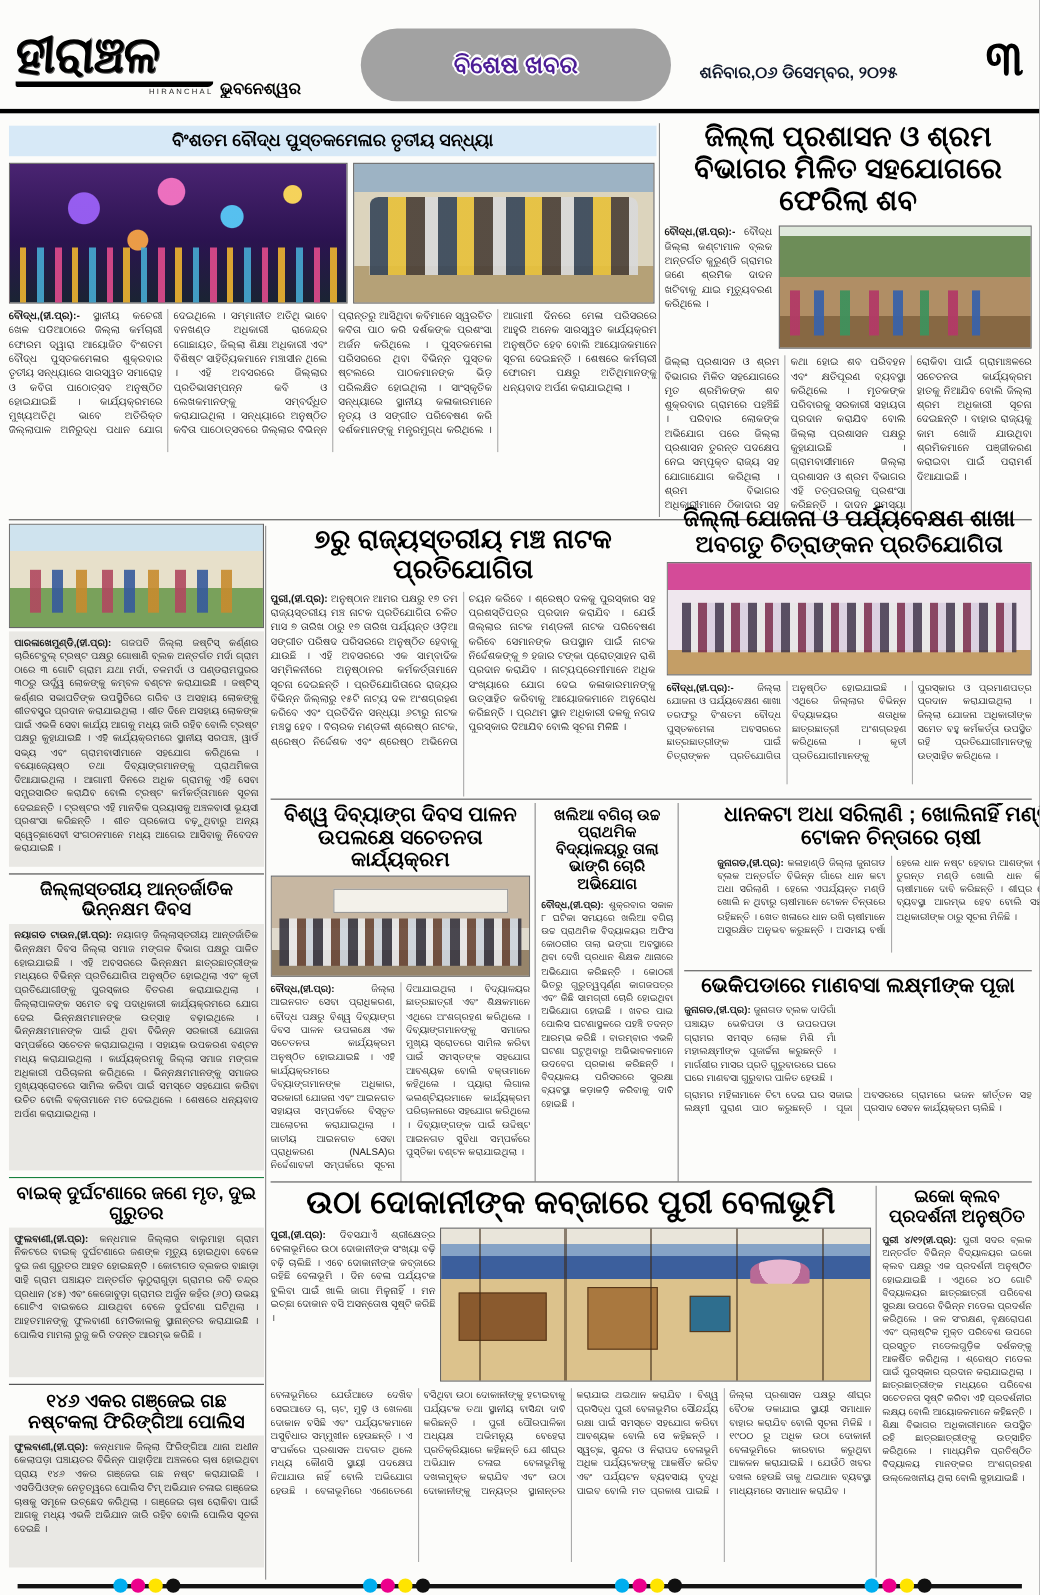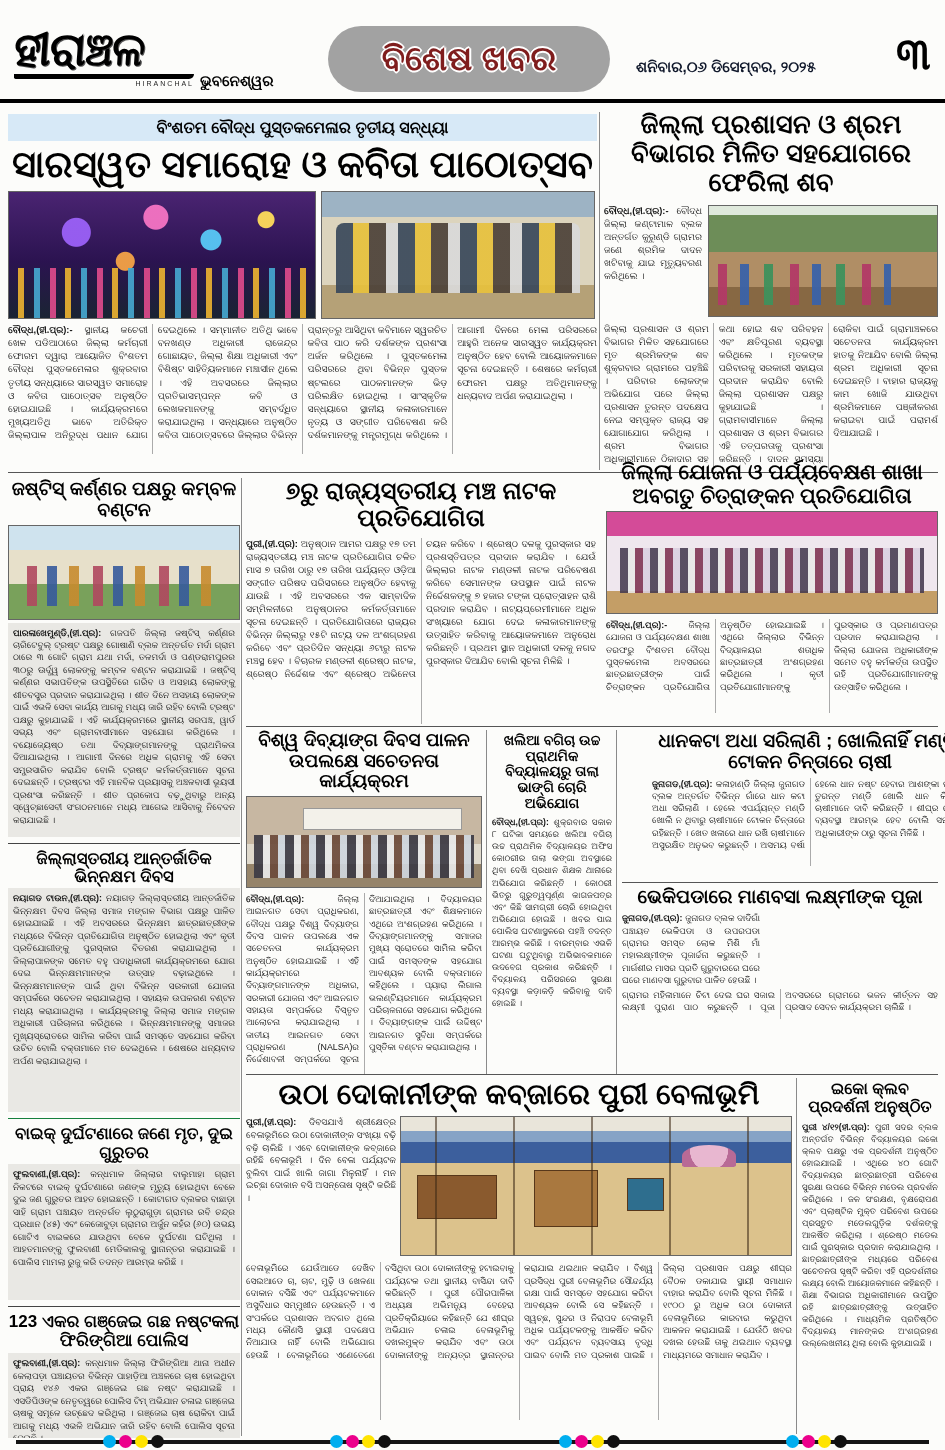--- a/index.html
+++ b/index.html
@@ -7,21 +7,21 @@
         font-family:"Liberation Sans",sans-serif;color:#111;overflow:hidden;}
   .abs{position:absolute;overflow:hidden;box-sizing:border-box;}
   
   .masthead-logo{font-size:46px;font-weight:900;letter-spacing:-1px;color:#000;
         transform:skewX(-4deg);line-height:1;text-shadow:1px 1px 0 #555;}
   .masthead-swoosh{height:5px;background:#000;margin-top:2px;border-radius:0 0 6px 2px;}
   .masthead-sub{font-size:7px;letter-spacing:2px;color:#222;text-align:right;margin-top:1px;}
   .edition{font-size:15px;font-weight:bold;color:#000;}
   .badge{background:#a2a2a2;border-radius:36px;text-align:center;
          display:flex;align-items:center;justify-content:center;}
-  .badge-text{font-size:34px;font-weight:900;color:#7f1d1d;
+  .badge-text{font-size:22px;font-weight:900;color:#4c1d95;
          text-shadow:-2px 0 #fff,2px 0 #fff,0 -2px #fff,0 2px #fff,-1px -1px #fff,1px 1px #fff,-1px 1px #fff,1px -1px #fff;}
   .issue-date{font-size:15px;font-weight:bold;color:#0f172a;}
   .page-num{font-size:44px;font-weight:900;color:#000;line-height:1;}
   .head-rule{border-top:1px solid #000;border-bottom:3px solid #000;height:3px;}
   
   .vline{width:1px;background:#8a8a8a;}
   .hline{height:1px;background:#555;}
   
   .hl{font-weight:900;line-height:1.12;color:#000;text-align:center;}
   .kicker{background:#d7e9f7;font-weight:bold;font-size:16px;text-align:center;
@@ -101,21 +101,20 @@
   <div class="abs edition" style="left:200px;top:72px;text-align:right;">ଭୁବନେଶ୍ୱର</div>
   <div class="abs badge" style="left:328px;top:26px;width:282px;height:66px;">
     <span class="badge-text">ବିଶେଷ ଖବର</span>
   </div>
   <div class="abs issue-date" style="left:636px;top:58px;">ଶନିବାର,୦୬ ଡିସେମ୍ବର, ୨୦୨୫</div>
   <div class="abs page-num" style="left:896px;top:32px;">୩</div>
   <div class="abs head-rule" style="left:0;top:99px;width:945px;"></div>
 
   <div class="abs" style="left:8px;top:114px;width:589px;height:356px;">
     <div class="kicker">ବିଂଶତମ ବୌଦ୍ଧ ପୁସ୍ତକମେଳାର ତୃତୀୟ ସନ୍ଧ୍ୟା</div>
-    <div class="hl" style="font-size:37px;margin-top:3px;">ସାରସ୍ୱତ ସମାରୋହ ଓ କବିତା ପାଠୋତ୍ସବ</div>
     <div style="display:flex;gap:5px;margin-top:6px;">
       <div class="photo ph-stage" style="width:308px;height:128px;" role="img" aria-label="cultural-dance-performance-on-decorated-stage"></div>
       <div class="photo ph-award" style="width:274px;height:128px;" role="img" aria-label="guests-holding-mementos-at-book-fair-function"></div>
     </div>
     <div class="body-text cols-4" style="margin-top:5px;height:130px;">
       <b class="dl">ବୌଦ୍ଧ,(ହୀ.ପ୍ର):-</b>
       <span>ସ୍ଥାନୀୟ କଚେରୀ ଖେଳ ପଡିଆଠାରେ ଜିଲ୍ଲା କର୍ମଚାରୀ ଫୋରମ ଦ୍ୱାରା ଆୟୋଜିତ ବିଂଶତମ ବୌଦ୍ଧ ପୁସ୍ତକମେଳାର ଶୁକ୍ରବାର ତୃତୀୟ ସନ୍ଧ୍ୟାରେ ସାରସ୍ୱତ ସମାରୋହ ଓ କବିତା ପାଠୋତ୍ସବ ଅନୁଷ୍ଠିତ ହୋଇଯାଇଛି । କାର୍ଯ୍ୟକ୍ରମରେ ମୁଖ୍ୟଅତିଥି ଭାବେ ଅତିରିକ୍ତ ଜିଲ୍ଲାପାଳ ଅନିରୁଦ୍ଧ ପଧାନ ଯୋଗ ଦେଇଥିଲେ । ସମ୍ମାନୀତ ଅତିଥି ଭାବେ ବନଖଣ୍ଡ ଅଧିକାରୀ ରାଜେନ୍ଦ୍ର ଗୋଛାୟତ, ଜିଲ୍ଲା ଶିକ୍ଷା ଅଧିକାରୀ ଏବଂ ବିଶିଷ୍ଟ ସାହିତ୍ୟିକମାନେ ମଞ୍ଚାସୀନ ଥିଲେ । ଏହି ଅବସରରେ ଜିଲ୍ଲାର ପ୍ରତିଭାସମ୍ପନ୍ନ କବି ଓ ଲେଖକମାନଙ୍କୁ ସମ୍ବର୍ଦ୍ଧିତ କରାଯାଇଥିଲା । ସନ୍ଧ୍ୟାରେ ଅନୁଷ୍ଠିତ କବିତା ପାଠୋତ୍ସବରେ ଜିଲ୍ଲାର ବିଭିନ୍ନ ପ୍ରାନ୍ତରୁ ଆସିଥିବା କବିମାନେ ସ୍ୱରଚିତ କବିତା ପାଠ କରି ଦର୍ଶକଙ୍କ ପ୍ରଶଂସା ଅର୍ଜନ କରିଥିଲେ । ପୁସ୍ତକମେଳା ପରିସରରେ ଥିବା ବିଭିନ୍ନ ପୁସ୍ତକ ଷ୍ଟଲରେ ପାଠକମାନଙ୍କ ଭିଡ଼ ପରିଲକ୍ଷିତ ହୋଇଥିଲା । ସାଂସ୍କୃତିକ ସନ୍ଧ୍ୟାରେ ସ୍ଥାନୀୟ କଳାକାରମାନେ ନୃତ୍ୟ ଓ ସଙ୍ଗୀତ ପରିବେଷଣ କରି ଦର୍ଶକମାନଙ୍କୁ ମନ୍ତ୍ରମୁଗ୍ଧ କରିଥିଲେ । ଆଗାମୀ ଦିନରେ ମେଳା ପରିସରରେ ଆହୁରି ଅନେକ ସାରସ୍ୱତ କାର୍ଯ୍ୟକ୍ରମ ଅନୁଷ୍ଠିତ ହେବ ବୋଲି ଆୟୋଜକମାନେ ସୂଚନା ଦେଇଛନ୍ତି । ଶେଷରେ କର୍ମଚାରୀ ଫୋରମ ପକ୍ଷରୁ ଅତିଥିମାନଙ୍କୁ ଧନ୍ୟବାଦ ଅର୍ପଣ କରାଯାଇଥିଲା ।</span>
     </div>
   </div>
 
@@ -128,40 +127,39 @@
       </div>
       <div class="photo ph-village" style="flex:1;height:112px;" role="img" aria-label="villagers-gathered-as-migrant-workers-body-returns-home"></div>
     </div>
     <div class="body-text cols-3" style="margin-top:6px;height:158px;">ଜିଲ୍ଲା ପ୍ରଶାସନ ଓ ଶ୍ରମ ବିଭାଗର ମିଳିତ ସହଯୋଗରେ ମୃତ ଶ୍ରମିକଙ୍କ ଶବ ଶୁକ୍ରବାର ଗ୍ରାମରେ ପହଞ୍ଚିଛି । ପରିବାର ଲୋକଙ୍କ ଅଭିଯୋଗ ପରେ ଜିଲ୍ଲା ପ୍ରଶାସନ ତୁରନ୍ତ ପଦକ୍ଷେପ ନେଇ ସମ୍ପୃକ୍ତ ରାଜ୍ୟ ସହ ଯୋଗାଯୋଗ କରିଥିଲା । ଶ୍ରମ ବିଭାଗର ଅଧିକାରୀମାନେ ଠିକାଦାର ସହ କଥା ହୋଇ ଶବ ପରିବହନ ଏବଂ କ୍ଷତିପୂରଣ ବ୍ୟବସ୍ଥା କରିଥିଲେ । ମୃତକଙ୍କ ପରିବାରକୁ ସରକାରୀ ସହାୟତା ପ୍ରଦାନ କରାଯିବ ବୋଲି ଜିଲ୍ଲା ପ୍ରଶାସନ ପକ୍ଷରୁ କୁହାଯାଇଛି । ଗ୍ରାମବାସୀମାନେ ଜିଲ୍ଲା ପ୍ରଶାସନ ଓ ଶ୍ରମ ବିଭାଗର ଏହି ତତ୍ପରତାକୁ ପ୍ରଶଂସା କରିଛନ୍ତି । ଦାଦନ ସମସ୍ୟା ରୋକିବା ପାଇଁ ଗ୍ରାମାଞ୍ଚଳରେ ସଚେତନତା କାର୍ଯ୍ୟକ୍ରମ ହାତକୁ ନିଆଯିବ ବୋଲି ଜିଲ୍ଲା ଶ୍ରମ ଅଧିକାରୀ ସୂଚନା ଦେଇଛନ୍ତି । ବାହାର ରାଜ୍ୟକୁ କାମ ଖୋଜି ଯାଉଥିବା ଶ୍ରମିକମାନେ ପଞ୍ଜୀକରଣ କରାଇବା ପାଇଁ ପରାମର୍ଶ ଦିଆଯାଇଛି ।</div>
   </div>
 
   <div class="abs hline" style="left:8px;top:472px;width:930px;"></div>
   <div class="abs vline" style="left:599px;top:112px;height:358px;"></div>
 
   <div class="abs" style="left:8px;top:476px;width:232px;height:962px;">
-    <div class="hl" style="font-size:19px;margin:2px 0 4px;">ଜଷ୍ଟିସ୍ କର୍ଣ୍ଣର ପକ୍ଷରୁ କମ୍ବଳ ବଣ୍ଟନ</div>
     <div class="photo ph-blanket" style="width:100%;height:95px;" role="img" aria-label="blanket-distribution-among-villagers"></div>
     <div class="body-text leftbody" style="height:206px;margin-top:3px;font-size:8.9px;">
       <b class="dl">ପାରଳାଖେମୁଣ୍ଡି,(ହୀ.ପ୍ର):</b>
       <span>ଗଜପତି ଜିଲ୍ଲା ଜଷ୍ଟିସ୍ କର୍ଣ୍ଣର ଚାରିଟେବୁଲ୍ ଟ୍ରଷ୍ଟ ପକ୍ଷରୁ ଗୋଷାଣି ବ୍ଲକ ଅନ୍ତର୍ଗତ ମର୍ଦା ଗ୍ରାମ ଠାରେ ୩ ଗୋଟି ଗ୍ରାମ ଯଥା ମର୍ଦା, ତଳମର୍ଦା ଓ ପଣ୍ଡରାମପୁରର ୩୦ରୁ ଊର୍ଦ୍ଧ୍ୱ ଲୋକଙ୍କୁ କମ୍ବଳ ବଣ୍ଟନ କରାଯାଇଛି । ଜଷ୍ଟିସ୍ କର୍ଣ୍ଣର ସଭାପତିଙ୍କ ଉପସ୍ଥିତିରେ ଗରିବ ଓ ଅସହାୟ ଲୋକଙ୍କୁ ଶୀତବସ୍ତ୍ର ପ୍ରଦାନ କରାଯାଇଥିଲା । ଶୀତ ଦିନେ ଅସହାୟ ଲୋକଙ୍କ ପାଇଁ ଏଭଳି ସେବା କାର୍ଯ୍ୟ ଆଗକୁ ମଧ୍ୟ ଜାରି ରହିବ ବୋଲି ଟ୍ରଷ୍ଟ ପକ୍ଷରୁ କୁହାଯାଇଛି । ଏହି କାର୍ଯ୍ୟକ୍ରମରେ ସ୍ଥାନୀୟ ସରପଞ୍ଚ, ୱାର୍ଡ ସଭ୍ୟ ଏବଂ ଗ୍ରାମବାସୀମାନେ ସହଯୋଗ କରିଥିଲେ । ବୟୋଜ୍ୟେଷ୍ଠ ତଥା ଦିବ୍ୟାଙ୍ଗମାନଙ୍କୁ ପ୍ରାଥମିକତା ଦିଆଯାଇଥିଲା । ଆଗାମୀ ଦିନରେ ଅଧିକ ଗ୍ରାମକୁ ଏହି ସେବା ସମ୍ପ୍ରସାରିତ କରାଯିବ ବୋଲି ଟ୍ରଷ୍ଟ କର୍ମକର୍ତ୍ତାମାନେ ସୂଚନା ଦେଇଛନ୍ତି । ଟ୍ରଷ୍ଟର ଏହି ମାନବିକ ପ୍ରୟାସକୁ ଅଞ୍ଚଳବାସୀ ଭୂୟସୀ ପ୍ରଶଂସା କରିଛନ୍ତି । ଶୀତ ପ୍ରକୋପ ବଢ଼ୁଥିବାରୁ ଅନ୍ୟ ସ୍ୱେଚ୍ଛାସେବୀ ସଂଗଠନମାନେ ମଧ୍ୟ ଆଗେଇ ଆସିବାକୁ ନିବେଦନ କରାଯାଇଛି ।</span>
     </div>
 
     <div class="hl" style="font-size:16.5px;margin:6px 0 3px;border-top:1px solid #444;padding-top:5px;">ଜିଲ୍ଲାସ୍ତରୀୟ ଆନ୍ତର୍ଜାତିକ ଭିନ୍ନକ୍ଷମ ଦିବସ</div>
     <div class="body-text leftbody" style="height:216px;font-size:8.9px;">
       <b class="dl">ନୟାଗଡ ଟାଉନ,(ହୀ.ପ୍ର):</b>
       <span>ନୟାଗଡ଼ ଜିଲ୍ଲାସ୍ତରୀୟ ଆନ୍ତର୍ଜାତିକ ଭିନ୍ନକ୍ଷମ ଦିବସ ଜିଲ୍ଲା ସମାଜ ମଙ୍ଗଳ ବିଭାଗ ପକ୍ଷରୁ ପାଳିତ ହୋଇଯାଇଛି । ଏହି ଅବସରରେ ଭିନ୍ନକ୍ଷମ ଛାତ୍ରଛାତ୍ରୀଙ୍କ ମଧ୍ୟରେ ବିଭିନ୍ନ ପ୍ରତିଯୋଗିତା ଅନୁଷ୍ଠିତ ହୋଇଥିଲା ଏବଂ କୃତୀ ପ୍ରତିଯୋଗୀଙ୍କୁ ପୁରସ୍କାର ବିତରଣ କରାଯାଇଥିଲା । ଜିଲ୍ଲାପାଳଙ୍କ ସମେତ ବହୁ ପଦାଧିକାରୀ କାର୍ଯ୍ୟକ୍ରମରେ ଯୋଗ ଦେଇ ଭିନ୍ନକ୍ଷମମାନଙ୍କ ଉତ୍ସାହ ବଢ଼ାଇଥିଲେ । ଭିନ୍ନକ୍ଷମମାନଙ୍କ ପାଇଁ ଥିବା ବିଭିନ୍ନ ସରକାରୀ ଯୋଜନା ସମ୍ପର୍କରେ ସଚେତନ କରାଯାଇଥିଲା । ସହାୟକ ଉପକରଣ ବଣ୍ଟନ ମଧ୍ୟ କରାଯାଇଥିଲା । କାର୍ଯ୍ୟକ୍ରମକୁ ଜିଲ୍ଲା ସମାଜ ମଙ୍ଗଳ ଅଧିକାରୀ ପରିଚାଳନା କରିଥିଲେ । ଭିନ୍ନକ୍ଷମମାନଙ୍କୁ ସମାଜର ମୁଖ୍ୟସ୍ରୋତରେ ସାମିଲ କରିବା ପାଇଁ ସମସ୍ତେ ସହଯୋଗ କରିବା ଉଚିତ ବୋଲି ବକ୍ତାମାନେ ମତ ଦେଇଥିଲେ । ଶେଷରେ ଧନ୍ୟବାଦ ଅର୍ପଣ କରାଯାଇଥିଲା ।</span>
     </div>
 
     <div class="hl" style="font-size:16.5px;margin:6px 0 3px;border-top:1px solid #15803d;padding-top:5px;">ବାଇକ୍ ଦୁର୍ଘଟଣାରେ ଜଣେ ମୃତ, ଦୁଇ ଗୁରୁତର</div>
     <div class="body-text leftbody" style="height:128px;font-size:8.9px;">
       <b class="dl">ଫୁଲବାଣୀ,(ହୀ.ପ୍ର):</b>
       <span>କନ୍ଧମାଳ ଜିଲ୍ଲାର ବାଲୁମାହା ଗ୍ରାମ ନିକଟରେ ବାଇକ୍ ଦୁର୍ଘଟଣାରେ ଜଣଙ୍କ ମୃତ୍ୟୁ ହୋଇଥିବା ବେଳେ ଦୁଇ ଜଣ ଗୁରୁତର ଆହତ ହୋଇଛନ୍ତି । କୋଟାଗଡ ବ୍ଲକର ବାଛାଡ଼ା ସାହି ଗ୍ରାମ ପଞ୍ଚାୟତ ଅନ୍ତର୍ଗତ ଲୁଠୁରାଗୁଡ଼ା ଗ୍ରାମର ରବି ଚନ୍ଦ୍ର ପ୍ରଧାନ (୪୫) ଏବଂ କେଜୋବୁଡ଼ା ଗ୍ରାମର ଅର୍ଜୁନ କହଁର (୬୦) ଉଭୟ ଗୋଟିଏ ବାଇକରେ ଯାଉଥିବା ବେଳେ ଦୁର୍ଘଟଣା ଘଟିଥିଲା । ଆହତମାନଙ୍କୁ ଫୁଲବାଣୀ ମେଡିକାଲକୁ ସ୍ଥାନାନ୍ତର କରାଯାଇଛି । ପୋଲିସ ମାମଲା ରୁଜୁ କରି ତଦନ୍ତ ଆରମ୍ଭ କରିଛି ।</span>
     </div>
 
-    <div class="hl" style="font-size:17px;margin:6px 0 3px;border-top:1px solid #444;padding-top:5px;">123 ଏକର ଗଞ୍ଜେଇ ଗଛ ନଷ୍ଟକଲା ଫିରିଙ୍ଗିଆ ପୋଲିସ</div>
+    <div class="hl" style="font-size:17px;margin:6px 0 3px;border-top:1px solid #444;padding-top:5px;">୧୪୬ ଏକର ଗଞ୍ଜେଇ ଗଛ ନଷ୍ଟକଲା ଫିରିଙ୍ଗିଆ ପୋଲିସ</div>
     <div class="body-text leftbody" style="height:112px;font-size:8.9px;">
       <b class="dl">ଫୁଲବାଣୀ,(ହୀ.ପ୍ର):</b>
       <span>କନ୍ଧମାଳ ଜିଲ୍ଲା ଫିରିଙ୍ଗିଆ ଥାନା ଅଧୀନ କେଲାପଡ଼ା ପଞ୍ଚାୟତର ବିଭିନ୍ନ ପାହାଡ଼ିଆ ଅଞ୍ଚଳରେ ଚାଷ ହୋଇଥିବା ପ୍ରାୟ ୧୪୬ ଏକର ଗଞ୍ଜେଇ ଗଛ ନଷ୍ଟ କରାଯାଇଛି । ଏସଡିପିଓଙ୍କ ନେତୃତ୍ୱରେ ପୋଲିସ ଟିମ୍ ଅଭିଯାନ ଚଳାଇ ଗଞ୍ଜେଇ ଚାଷକୁ ସମୂଳେ ଉଚ୍ଛେଦ କରିଥିଲା । ଗଞ୍ଜେଇ ଚାଷ ରୋକିବା ପାଇଁ ଆଗକୁ ମଧ୍ୟ ଏଭଳି ଅଭିଯାନ ଜାରି ରହିବ ବୋଲି ପୋଲିସ ସୂଚନା ଦେଇଛି ।</span>
     </div>
   </div>
 
   <div class="abs vline" style="left:241px;top:478px;height:958px;"></div>
 
   <div class="abs" style="left:246px;top:478px;width:350px;height:246px;">
     <div class="hl" style="font-size:24px;">୭ରୁ ରାଜ୍ୟସ୍ତରୀୟ ମଞ୍ଚ ନାଟକ ପ୍ରତିଯୋଗିତା</div>

